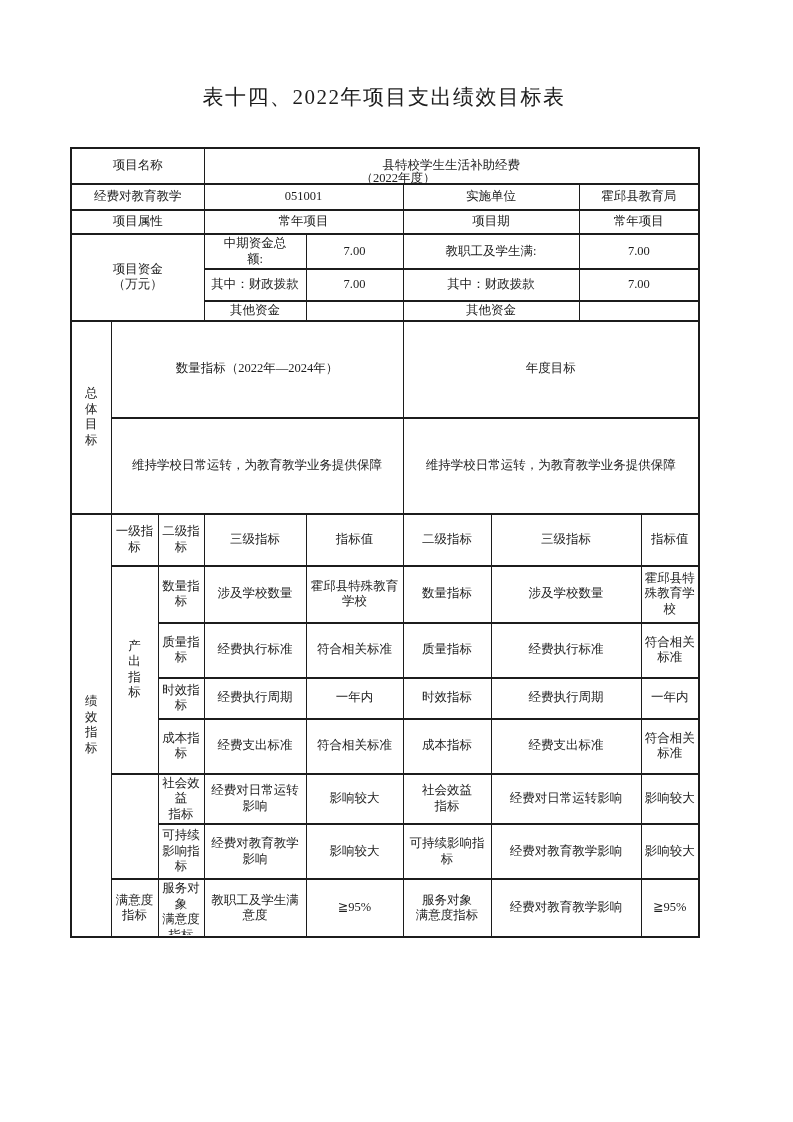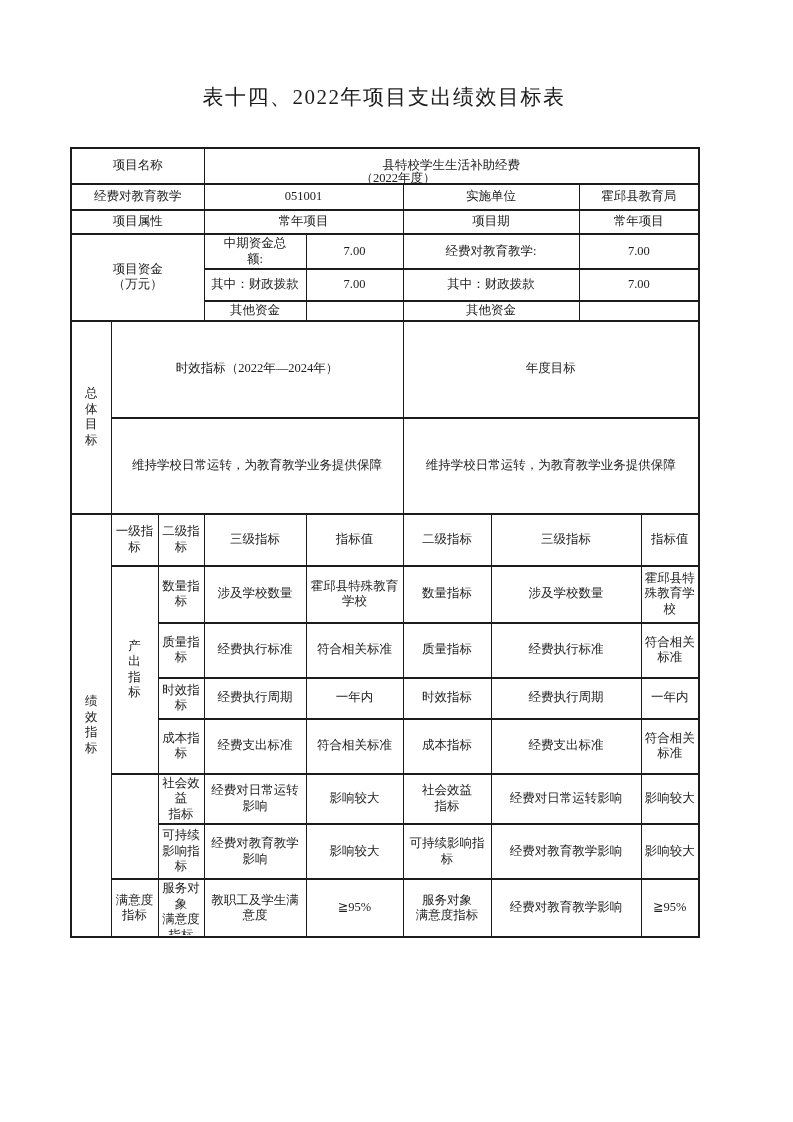--- a/index.html
+++ b/index.html
@@ -70,42 +70,42 @@
       <td colspan="2">项目期</td>
       <td colspan="2">常年项目</td>
     </tr>
 
     <tr style="height:31px">
       <td colspan="3" rowspan="3">项目资金
 （万元）</td>
       <td class="al">中期资金总
 额:</td>
       <td class="ar">7.00</td>
-      <td colspan="2" class="al">经费对教育教学:</td>
+      <td colspan="2" class="al">教职工及学生满:</td>
       <td colspan="2" class="ar">7.00</td>
     </tr>
     <tr style="height:32px">
       <td class="al">其中：财政拨款</td>
       <td class="ar">7.00</td>
       <td colspan="2">其中：财政拨款</td>
       <td colspan="2" class="ar">7.00</td>
     </tr>
     <tr style="height:14px">
       <td>其他资金</td>
       <td></td>
       <td colspan="2">其他资金</td>
       <td colspan="2"></td>
     </tr>
 
     <tr style="height:97px">
       <td rowspan="2">总
 体
 目
 标</td>
-      <td colspan="4">时效指标（2022年—2024年）</td>
+      <td colspan="4">数量指标（2022年—2024年）</td>
       <td colspan="4">年度目标</td>
     </tr>
     <tr style="height:96px">
       <td colspan="4">维持学校日常运转，为教育教学业务提供保障</td>
       <td colspan="4">维持学校日常运转，为教育教学业务提供保障</td>
     </tr>
 
     <tr style="height:52px">
       <td rowspan="8">绩
 效

